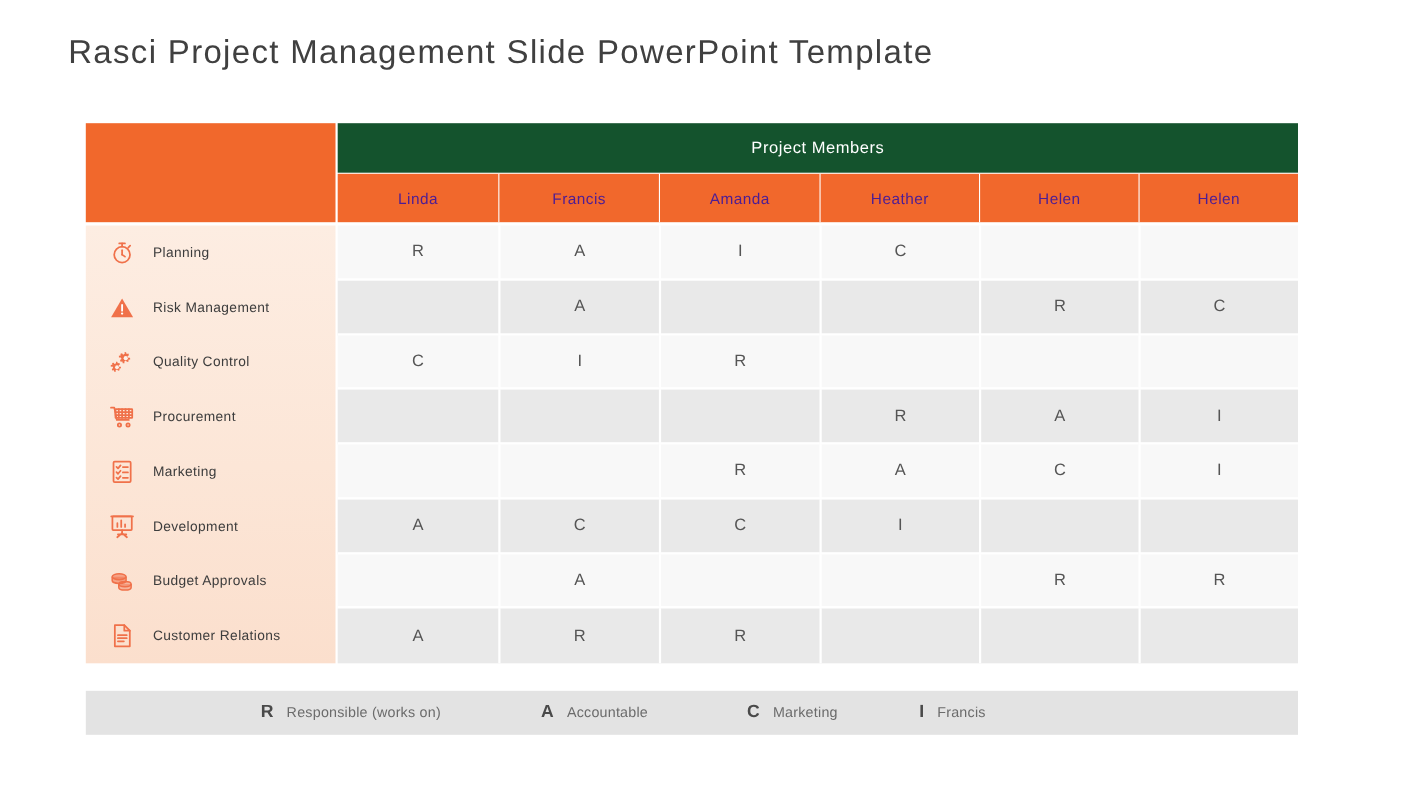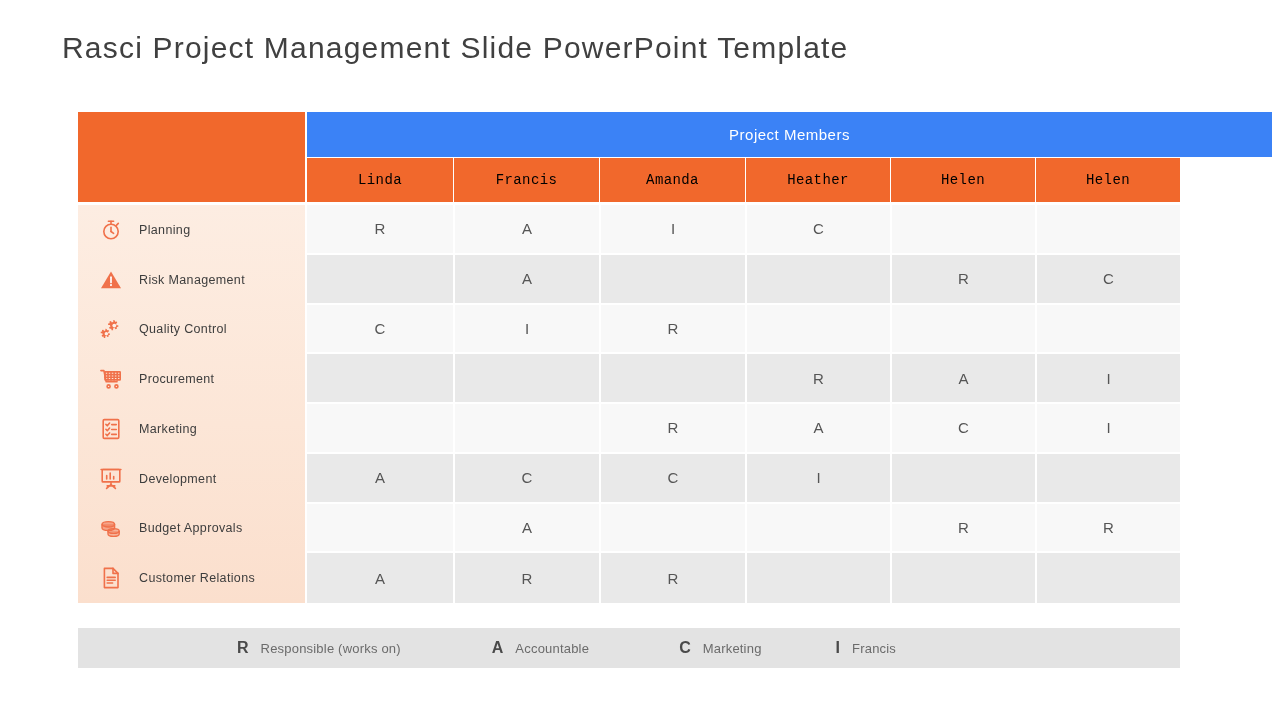--- a/index.html
+++ b/index.html
@@ -70,42 +70,41 @@
   }
 
   
   #grid {
     position: absolute;
     left: 229px; top: 0;
     width: 873px; height: 491px;
   }
   #grid-top {
     position: absolute; left: 0; top: 0;
-    width: 965px; height: 45px;
-    background: #3b82f6;
+    width: 873px; height: 45px;
+    background: #14532d;
     display: flex; align-items: center; justify-content: center;
   }
   #grid-top-label {
     font-size: 15px; color: #ffffff; letter-spacing: 0.5px;
   }
   #members-row {
     position: absolute; left: 0; top: 46px;
     width: 873px; height: 44px;
     display: flex;
     background: #F1682C;
   }
   .member-cell {
     flex: 0 0 auto;
     height: 44px;
     display: flex; align-items: center; justify-content: center;
-    color: #000000;
+    color: #4c1d95;
     font-size: 14px;
     letter-spacing: 0.4px;
     border-left: 1.5px solid #ffffff;
-    font-family: Liberation Mono, monospace;
   }
   .member-cell:first-child { border-left: none; }
 
   #body-rows {
     position: absolute; left: 0; top: 93px;
     width: 873px; height: 398px;
   }
   .data-row {
     display: flex;
     height: 49.75px;

